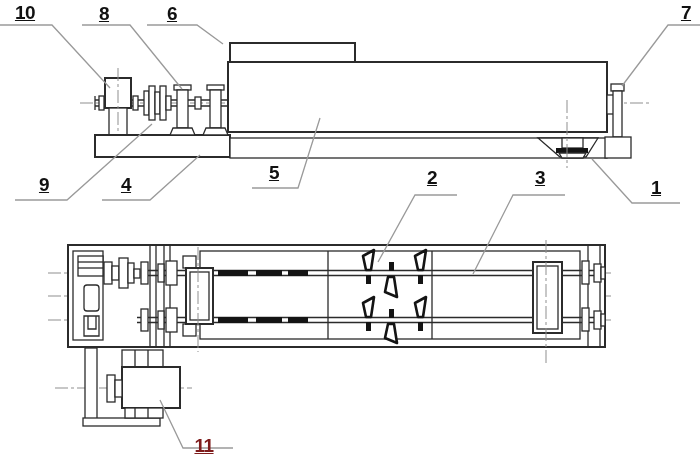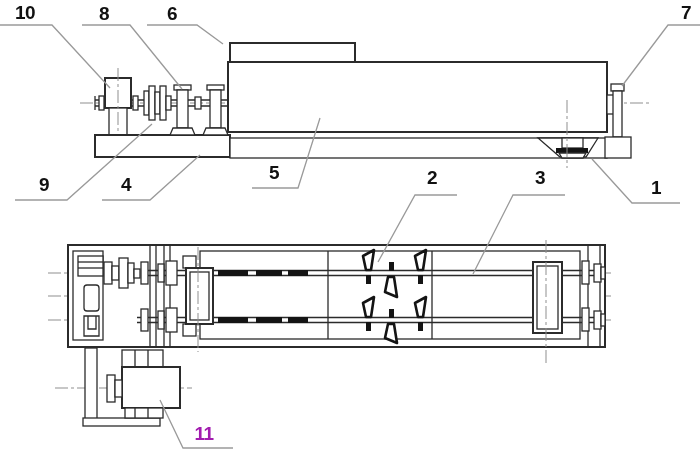--- a/index.html
+++ b/index.html
@@ -11,21 +11,21 @@
   .m  {fill:#ffffff;stroke:#2b2b2b;stroke-width:2;}
   .t  {fill:#ffffff;stroke:#2b2b2b;stroke-width:1.3;}
   .ln {stroke:#2b2b2b;stroke-width:1.3;fill:none;}
   .cl {stroke:#8f8f8f;stroke-width:1;fill:none;stroke-dasharray:13 3 3 3;}
   .solid{fill:#141414;stroke:none;}
   .blade{fill:#ffffff;stroke:#141414;stroke-width:2.6;stroke-linejoin:round;}
   .leader{stroke:#9a9a9a;stroke-width:1.3;fill:none;}
   .part-label{
     position:absolute;transform:translateX(-50%);
     font-weight:bold;font-size:19px;line-height:1;color:#111;
-    letter-spacing:-0.5px;white-space:nowrap;
+    letter-spacing:-0.5px;white-space:nowrap;text-decoration:underline;
   }
 </style>
 </head>
 <body>
 
 <div id="stage">
   <svg id="drawing" width="700" height="454" viewBox="0 0 700 454">
 
     <g>
 
@@ -225,15 +225,15 @@
       <span class="part-label" style="left: 656px; top: 178px; color: rgb(17, 17, 17);">1</span>
       <span class="part-label" style="left: 432px; top: 168px; color: rgb(17, 17, 17);">2</span>
       <span class="part-label" style="left: 540px; top: 168px; color: rgb(17, 17, 17);">3</span>
       <span class="part-label" style="left: 126px; top: 175px; color: rgb(17, 17, 17);">4</span>
       <span class="part-label" style="left: 274px; top: 163px; color: rgb(17, 17, 17);">5</span>
       <span class="part-label" style="left: 172px; top: 4px; color: rgb(17, 17, 17);">6</span>
       <span class="part-label" style="left: 686px; top: 3px; color: rgb(17, 17, 17);">7</span>
       <span class="part-label" style="left: 104px; top: 4px; color: rgb(17, 17, 17);">8</span>
       <span class="part-label" style="left: 44px; top: 175px; color: rgb(17, 17, 17);">9</span>
       <span class="part-label" style="left: 25px; top: 3px; color: rgb(17, 17, 17);">10</span>
-      <span class="part-label" style="left: 204px; top: 424px; color: #a21caf;">11</span>
+      <span class="part-label" style="left: 204px; top: 436px; color: #7f1d1d;">11</span>
     </div>
 </div>
 
 </body></html>

